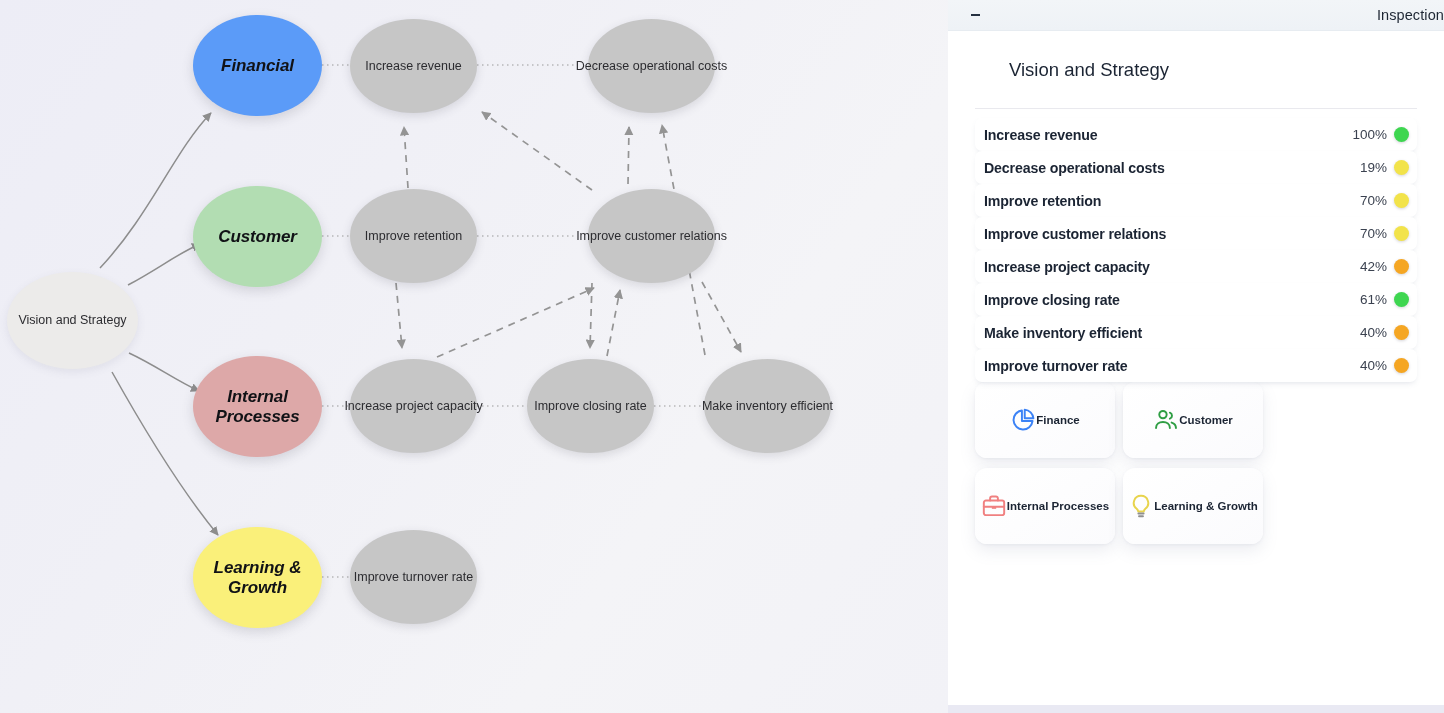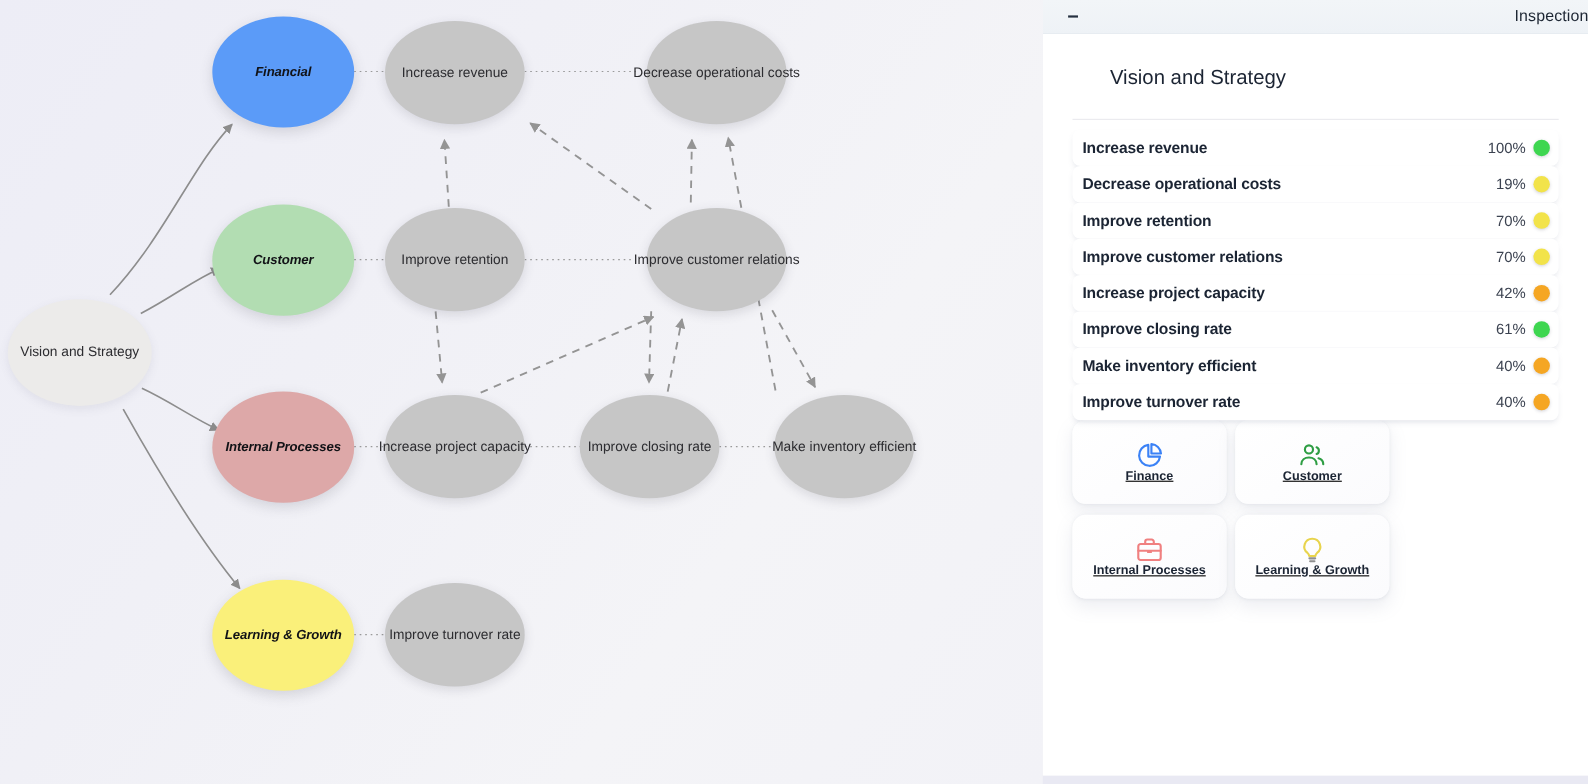--- a/index.html
+++ b/index.html
@@ -25,21 +25,21 @@
     position: absolute;
     display: flex; align-items: center; justify-content: center;
     border-radius: 50%;
     text-align: center;
     line-height: 1.15;
   }
   .node .node-label { display: block; padding: 0 4px; }
 
   .node.cat .node-label {
     font-weight: bold; font-style: italic;
-    font-size: 12px; color: #111216;
+    font-size: 17px; color: #111216;
     letter-spacing: -0.1px;
   }
   .node.goal .node-label {
     font-size: 12.5px; color: #2c2c30; font-weight: 400;
     white-space: nowrap;
   }
   .node.hub .node-label {
     font-size: 12.5px; color: #2c2c30; font-weight: 400;
     white-space: nowrap;
   }
@@ -124,23 +124,22 @@
   }
   #subblocks-grid {
     display: grid;
     grid-template-columns: 140px 148px;
     gap: 10px 8px;
   }
   .subblock-card {
     width: 140px; height: 76px; border-radius: 12px;
     background: linear-gradient(145deg,#ffffff,#fbfbfd);
     box-shadow: 0 7px 16px rgba(125,135,160,.14), 0 1px 3px rgba(125,135,160,.10);
-    display: flex; flex-direction: column; align-items: center; justify-content: center;
+    display: flex; flex-direction: row; align-items: center; justify-content: center;
     gap: 0;
-    text-decoration: underline;
   }
   .subblock-card .sb-label { font-size: 11.5px; font-weight: bold; color: #1b2433; white-space: nowrap; }
   .sb-icon { width: 26px; height: 26px; display: block; }
 </style>
 </head>
 <body>
 
 <div id="app">
 
   <div id="canvas">

